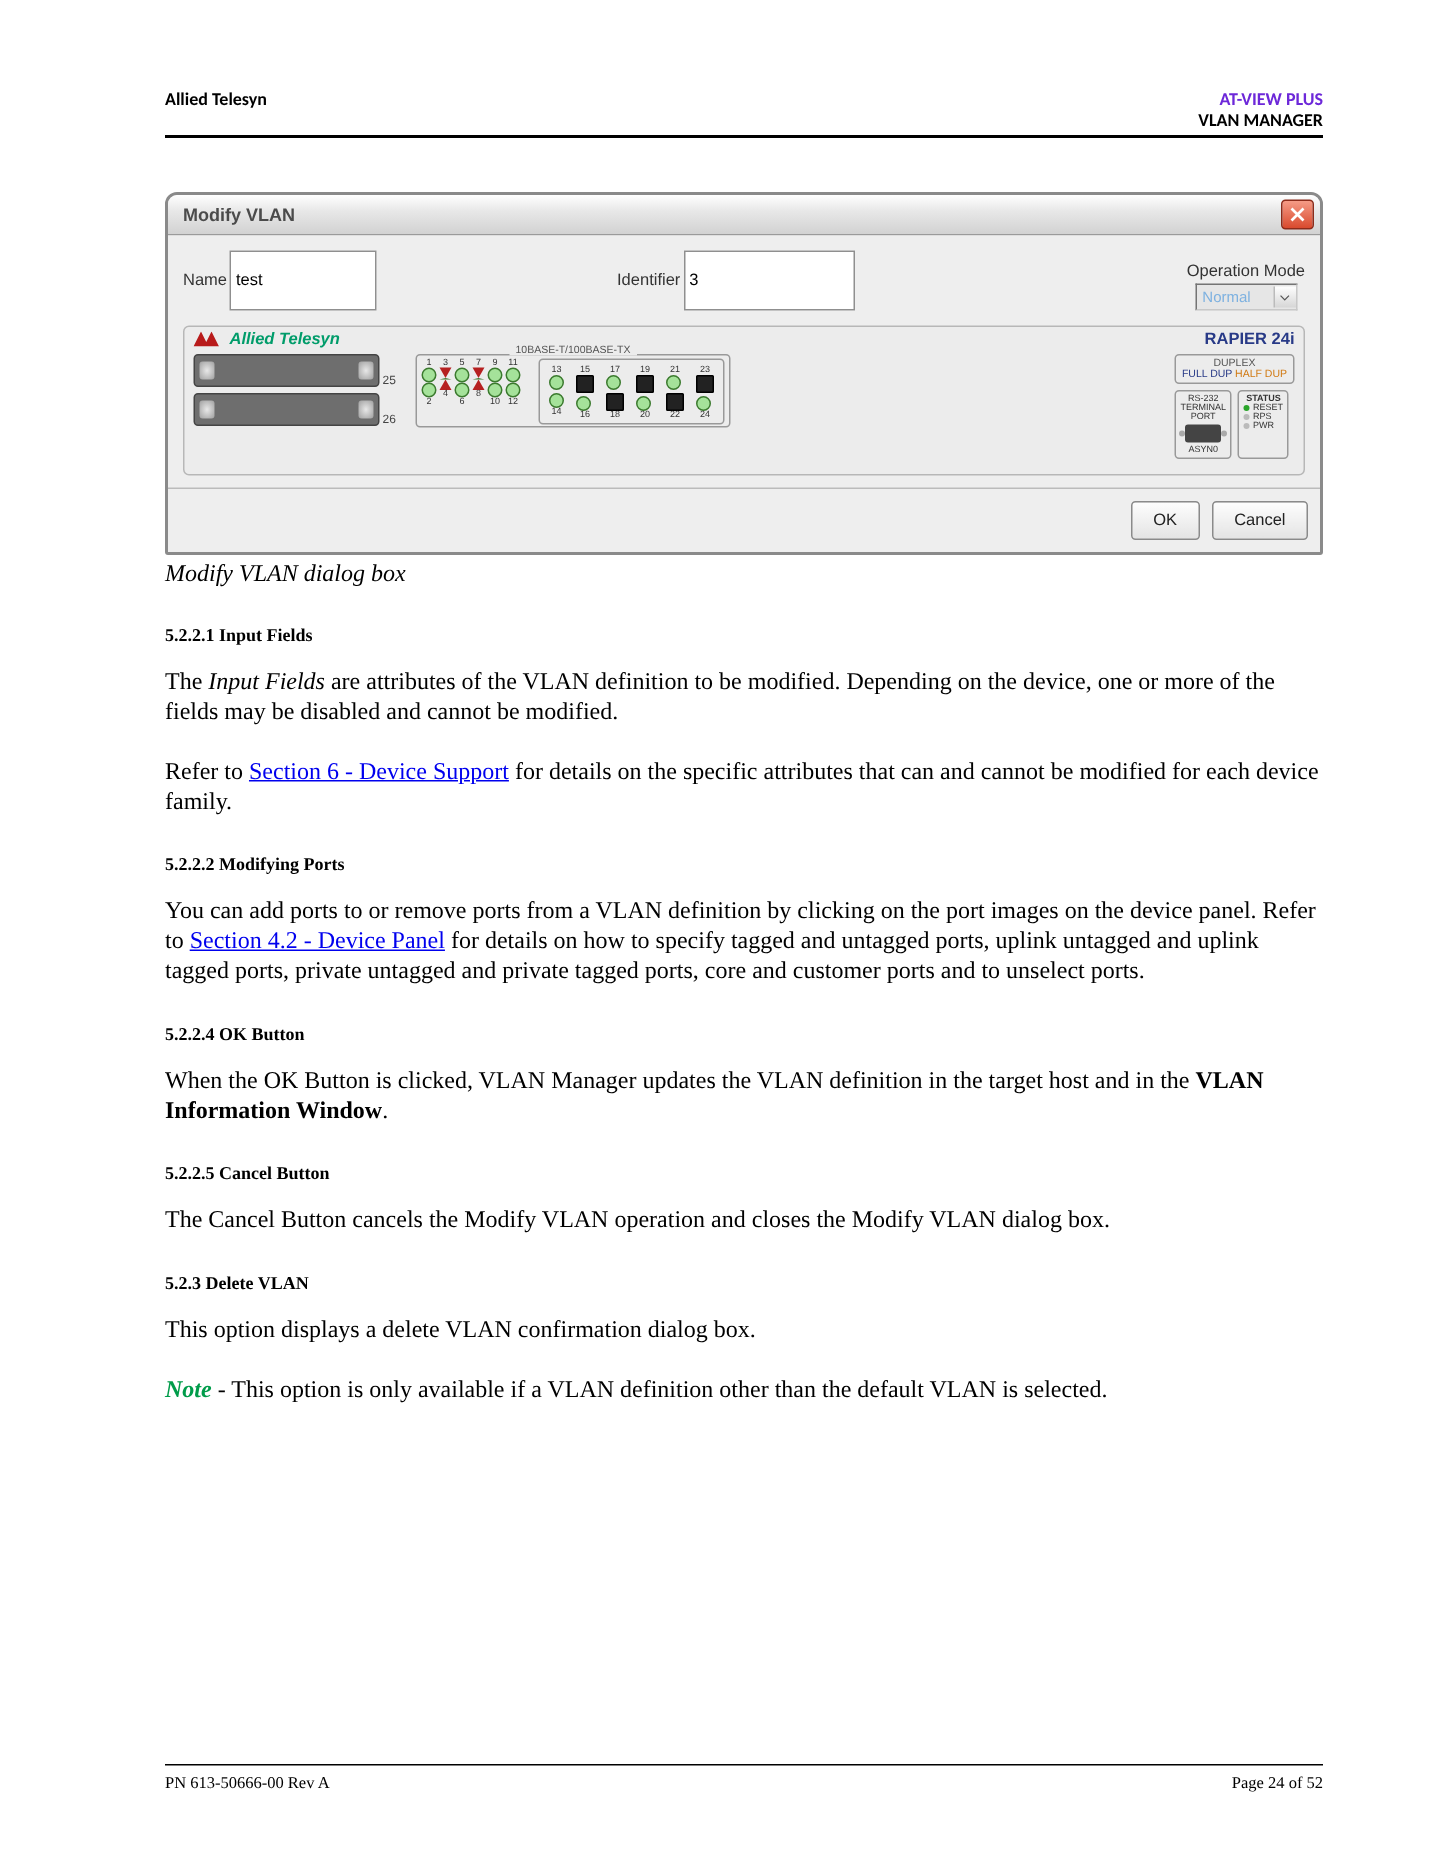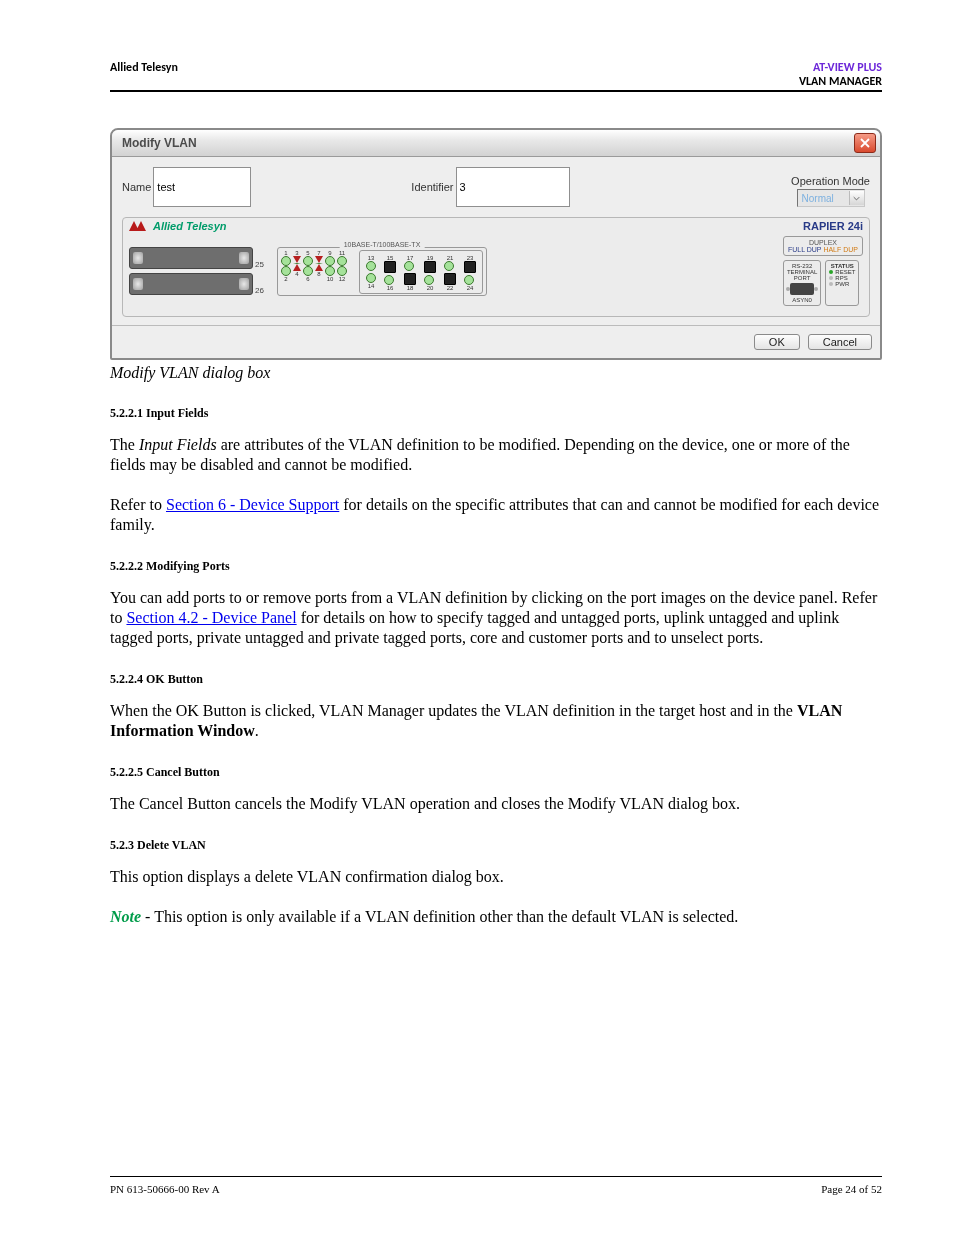--- a/index.html
+++ b/index.html
@@ -126,21 +126,21 @@
     font-family: Tahoma, Arial, sans-serif;
     font-size: 10px;
   }
   .brand {
     display: flex; align-items: center; gap: 4px;
     color: #b81a1a; font-weight: 700;
   }
   .brandname { color: #009c6a; font-style: italic; font-size: 11px; }
   .model { color: #283a87; font-weight: 700; font-size: 11px; }
   .dev-row {
-    display: flex; align-items: center; gap: 8px;
+    display: flex; gap: 8px;
     margin-top: 4px;
   }
   .slot {
     width: 116px; height: 20px;
     background: #6e6e6e;
     border: 1px solid #444;
     border-radius: 3px;
     display: flex; align-items: center; justify-content: space-between;
     padding: 0 3px;
   }
@@ -225,21 +225,21 @@
     display: flex; justify-content: flex-end; gap: 8px;
     background: #eee;
   }
   .winbtn {
     font-family: Tahoma, Arial, sans-serif;
     font-size: 11px;
     background: linear-gradient(#fdfdfd,#e4e4e4);
     border: 1px solid #8a8a8a;
     border-radius: 3px;
     padding: 1px 14px;
-    height: 16px;
+    height: 26px;
     box-sizing: border-box;
     color: #222;
   }
   .caption {
     font-style: italic;
     font-size: 16px;
     margin: 0 0 20px 0;
   }
   h3.sect {
     font-size: 12px;

